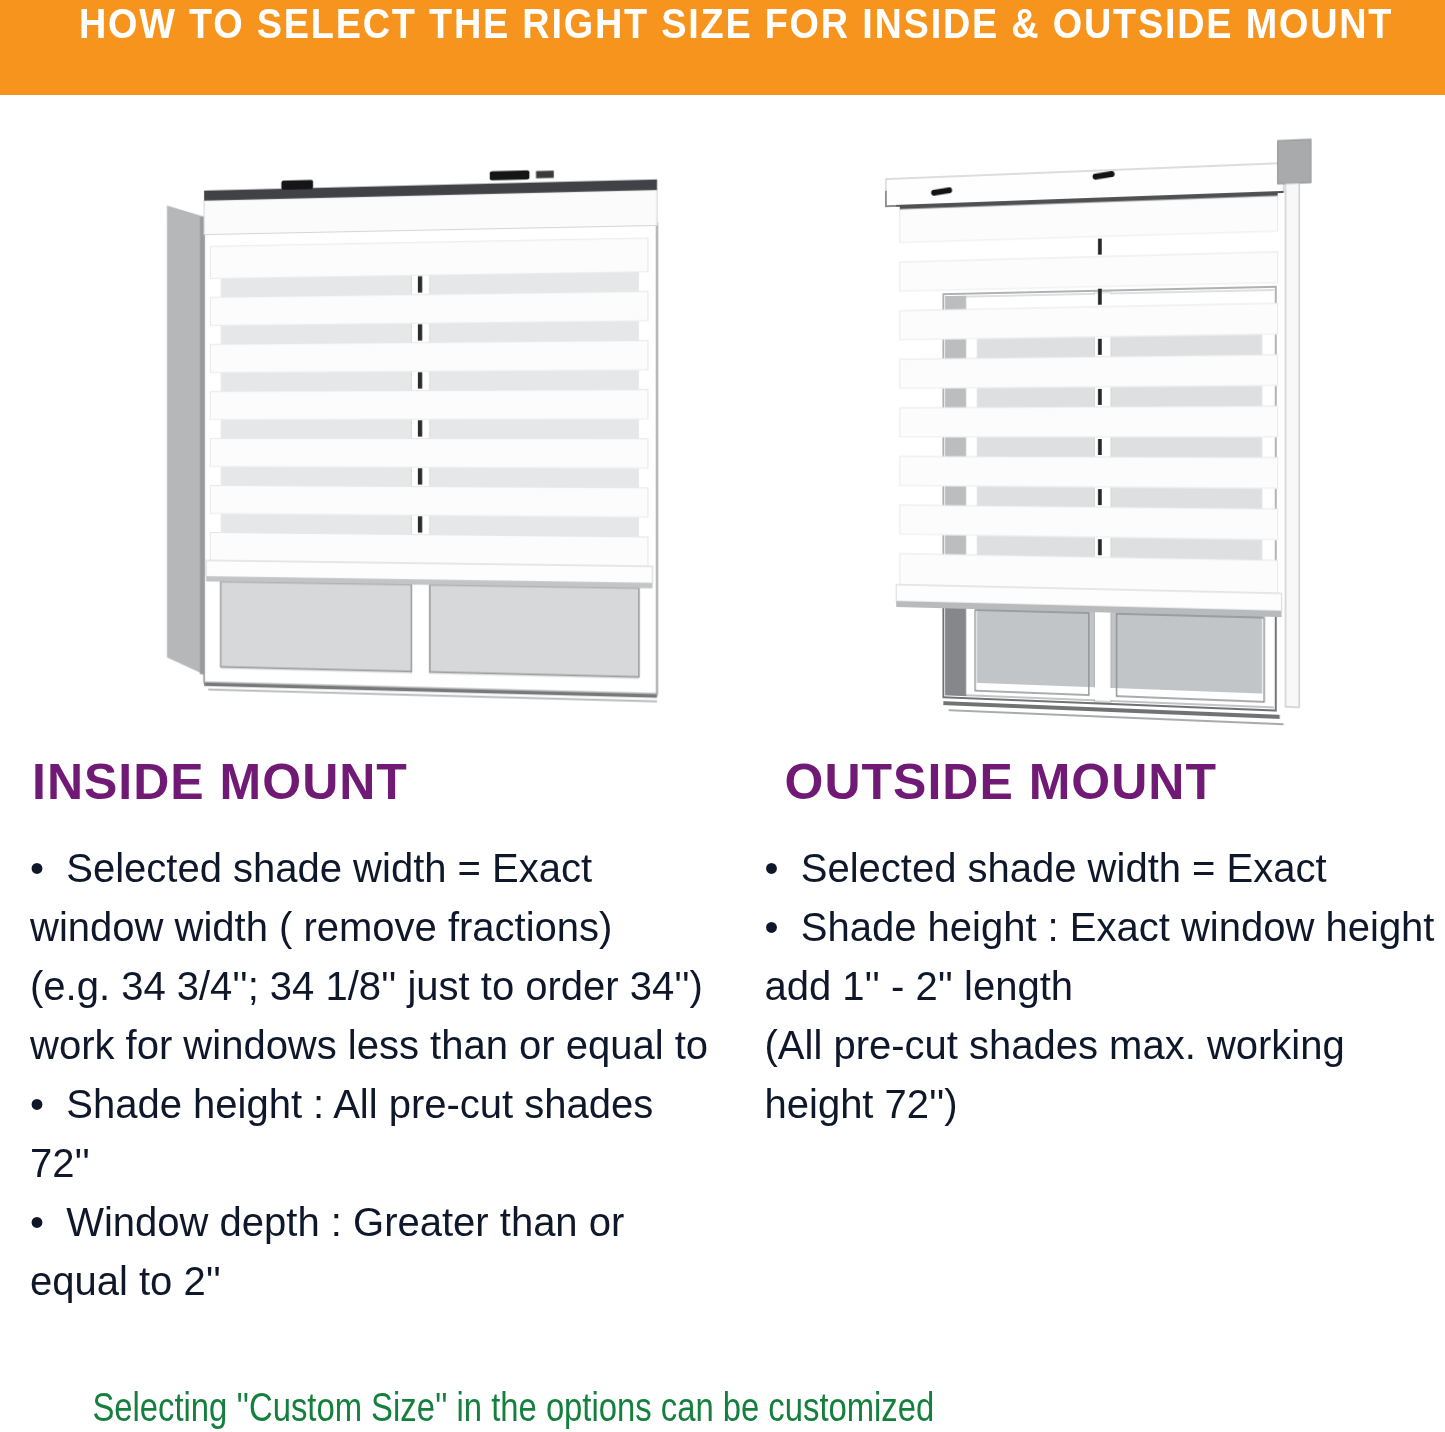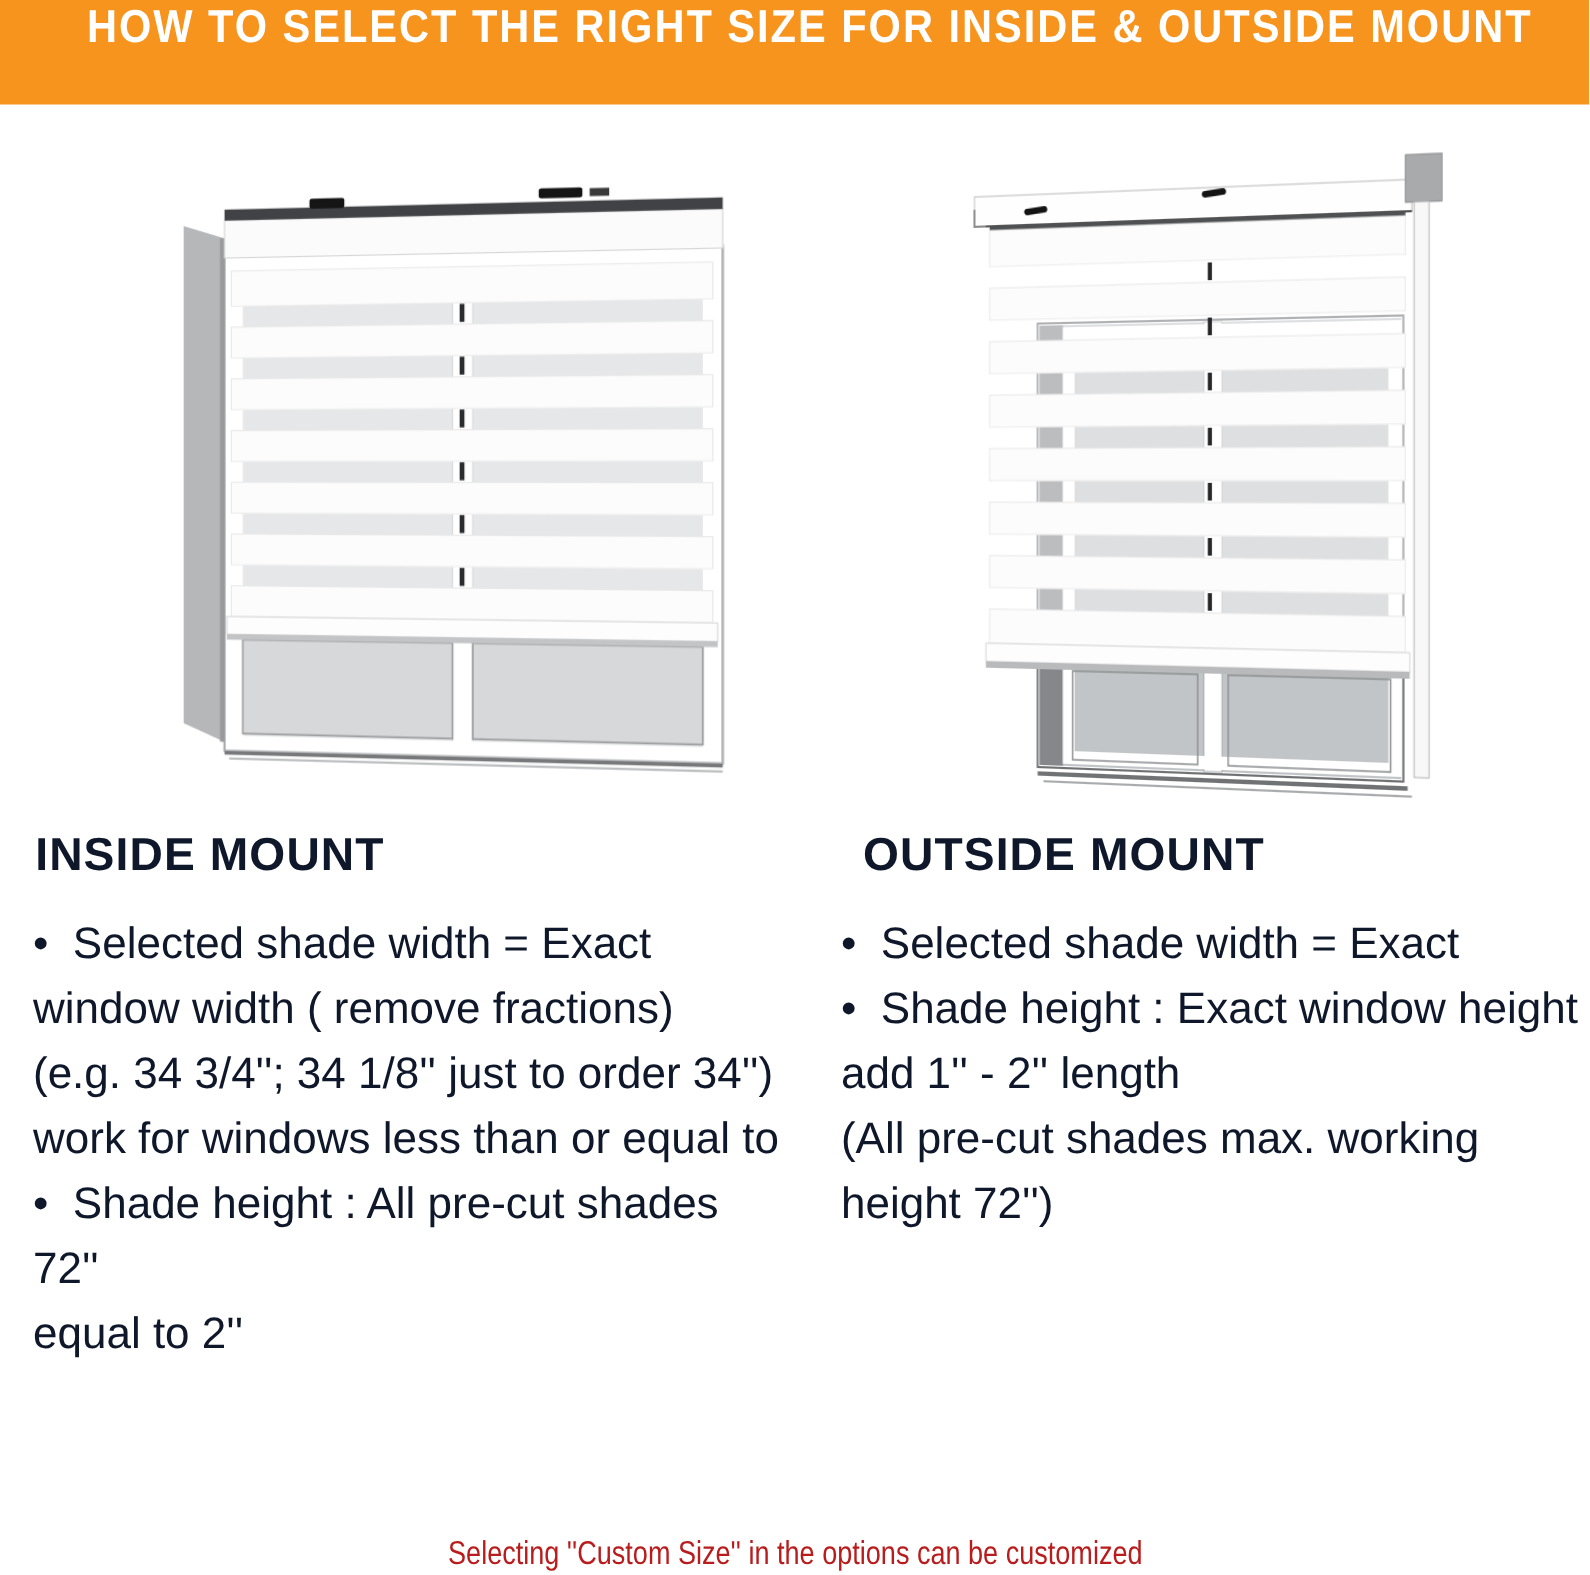--- a/index.html
+++ b/index.html
@@ -41,42 +41,41 @@
   .tilt-right { transform: perspective(1050px) rotateY(-9deg); }
   .fig svg { width: 100%; height: 100%; display: block; }
 
   
   .cols { display: flex; }
   .col { width: 50%; box-sizing: border-box; }
   .col-left  { padding-left: 30px; }
   .col-right { padding-left: 42px; }
   .col-heading {
     margin: 8px 0 0 2px;
-    font-size: 42px;
+    font-size: 50px;
     font-weight: bold;
-    color: #0f172a;
+    color: #701a75;
     letter-spacing: 1px;
     white-space: nowrap;
   }
   .col-right .col-heading { margin-left: 20px; }
   .col-body { margin-top: 28px; }
   .line {
     font-size: 40px;
     line-height: 59px;
     color: #0f172a;
     white-space: pre;
   }
 
   
   .footer-note {
     position: absolute;
     left: 0; right: 0; bottom: 2px;
-    text-align: center;
-    font-size: 30px;
-    color: #b91c1c;
+    font-size: 40px;
+    color: #15803d;
     white-space: nowrap;
   }
   .footer-note span {
     display: inline-block;
     transform: scaleX(0.82);
     transform-origin: center;
   }
 </style>
 </head>
 <body>
@@ -205,20 +204,21 @@
 
     <section class="col col-left">
       <h2 class="col-heading">INSIDE MOUNT</h2>
       <div class="col-body">
         <div class="line">•  Selected shade width = Exact</div>
         <div class="line">window width ( remove fractions)</div>
         <div class="line">(e.g. 34 3/4''; 34 1/8'' just to order 34'')</div>
         <div class="line">work for windows less than or equal to</div>
         <div class="line">•  Shade height : All pre-cut shades</div>
         <div class="line">72''</div>
+        <div class="line">•  Window depth : Greater than or</div>
         <div class="line">equal to 2''</div>
       </div>
     </section>
 
     <section class="col col-right">
       <h2 class="col-heading">OUTSIDE MOUNT</h2>
       <div class="col-body">
         <div class="line">•  Selected shade width = Exact</div>
         <div class="line">•  Shade height : Exact window height</div>
         <div class="line">add 1'' - 2'' length</div>

